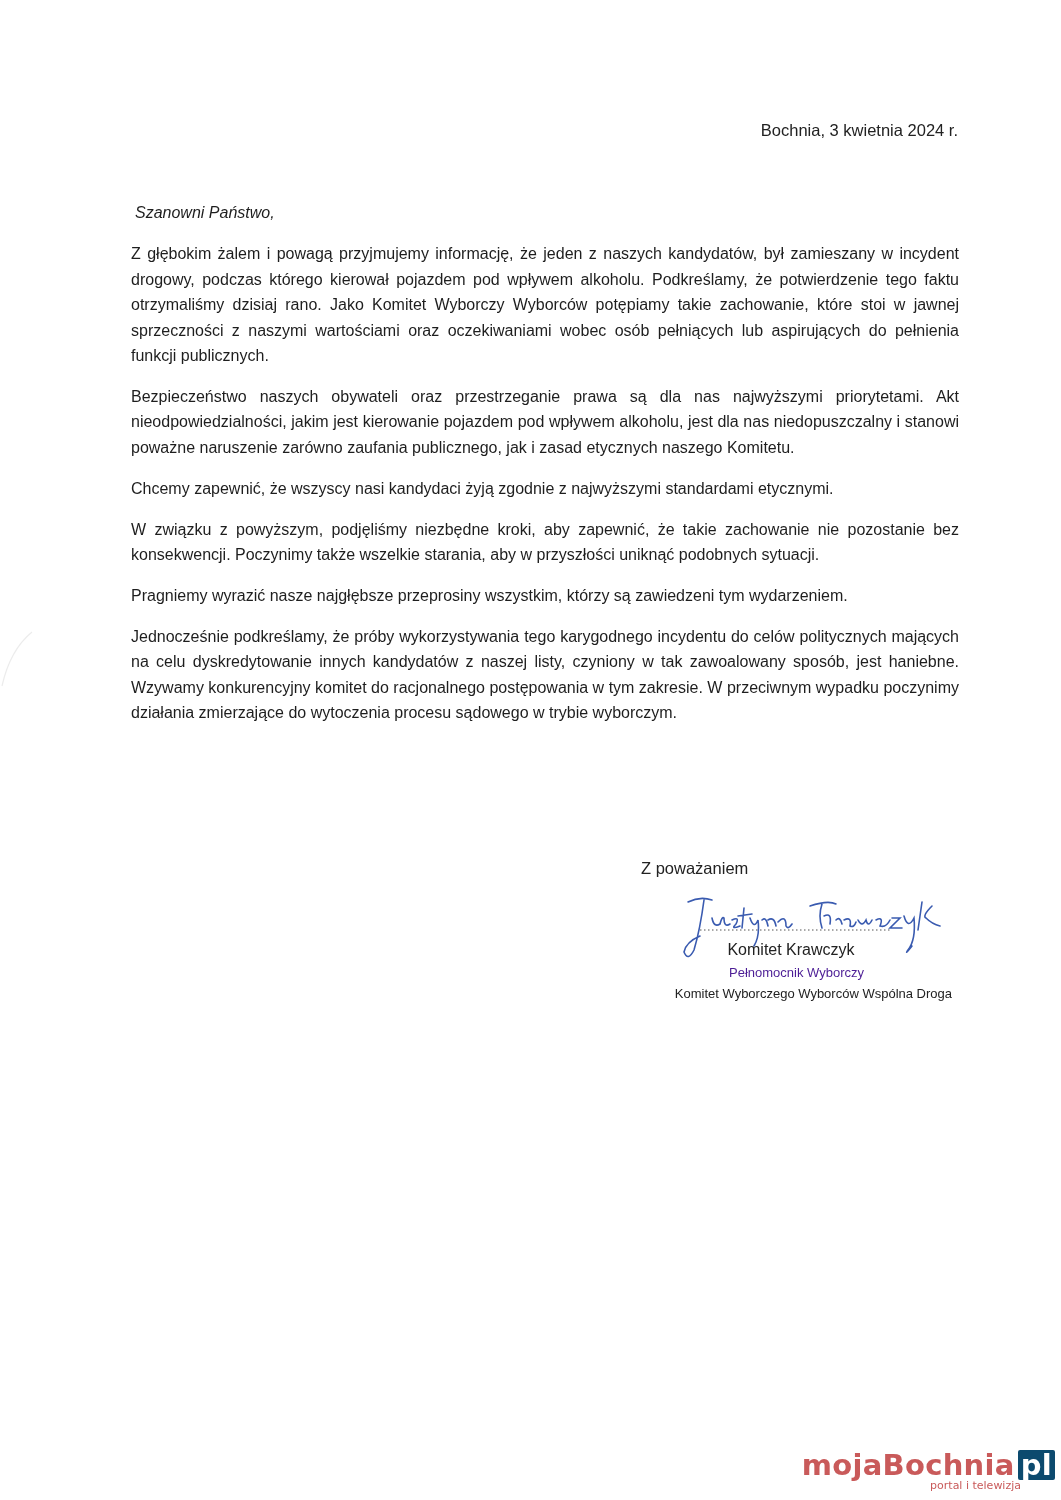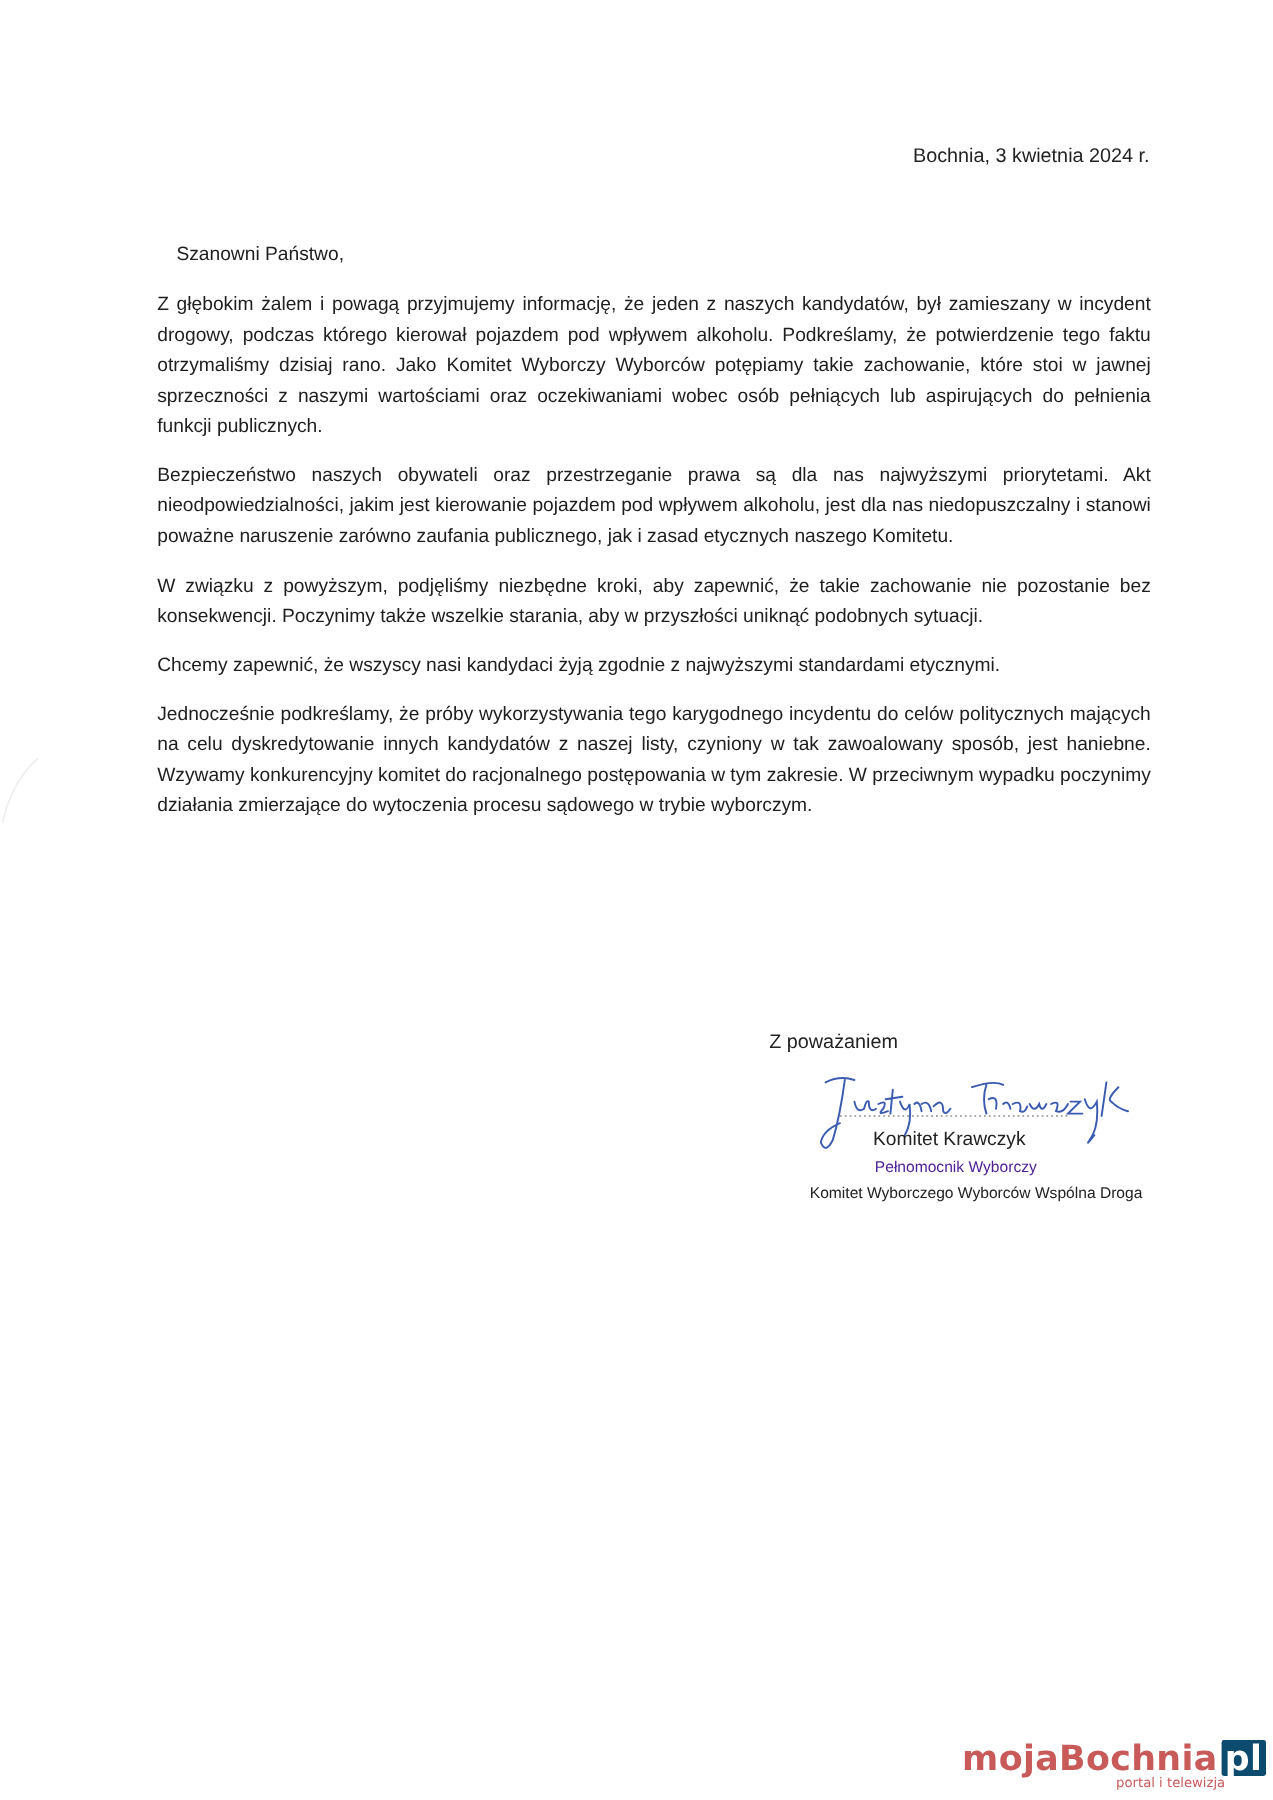--- a/index.html
+++ b/index.html
@@ -13,21 +13,21 @@
   }
   .page { position: absolute; left: 0; top: 0; width: 1061px; height: 1500px; }
   .date {
     position: absolute; top: 121px; right: 103px;
     font-size: 16.5px; color: #222;
   }
   .body-text {
     position: absolute; left: 131px; top: 200px; width: 828px;
     font-size: 16px; line-height: 25.4px; color: #1e1e1e;
   }
-  .greeting { margin: 0 0 16px 16px; }
+  .greeting { margin: 0 0 16px 4px; font-style: italic; }
   .para { margin: 0 0 15.5px 0; text-align: justify; }
   .closing {
     position: absolute; left: 641px; top: 835px;
     font-size: 16.5px; color: #222; margin-top: 24px;
   }
   .signature-svg {
     position: absolute; left: 660px; top: 890px; width: 320px; height: 80px;
   }
   .signer-name {
     position: absolute; left: 706px; top: 941px; width: 170px; text-align: center;
@@ -68,22 +68,23 @@
   <svg class="scan-mark" viewBox="0 0 40 60">
     <path d="M32 2 Q10 20 2 56" fill="none" stroke="#ececec" stroke-width="1.2"></path>
   </svg>
 
   <div class="date">Bochnia, 3 kwietnia 2024 r.</div>
 
   <div class="body-text">
     <p class="greeting">Szanowni Państwo,</p>
     <p class="para">Z głębokim żalem i powagą przyjmujemy informację, że jeden z naszych kandydatów, był zamieszany w incydent drogowy, podczas którego kierował pojazdem pod wpływem alkoholu. Podkreślamy, że potwierdzenie tego faktu otrzymaliśmy dzisiaj rano. Jako Komitet Wyborczy Wyborców potępiamy takie zachowanie, które stoi w jawnej sprzeczności z naszymi wartościami oraz oczekiwaniami wobec osób pełniących lub aspirujących do pełnienia funkcji publicznych.</p>
     <p class="para">Bezpieczeństwo naszych obywateli oraz przestrzeganie prawa są dla nas najwyższymi priorytetami. Akt nieodpowiedzialności, jakim jest kierowanie pojazdem pod wpływem alkoholu, jest dla nas niedopuszczalny i stanowi poważne naruszenie zarówno zaufania publicznego, jak i zasad etycznych naszego Komitetu.</p>
+    <p class="para">Chcemy zapewnić, że wszyscy nasi kandydaci żyją zgodnie z najwyższymi standardami etycznymi.</p>
     <p class="para">W związku z powyższym, podjęliśmy niezbędne kroki, aby zapewnić, że takie zachowanie nie pozostanie bez konsekwencji. Poczynimy także wszelkie starania, aby w przyszłości uniknąć podobnych sytuacji.</p>
-    <p class="para">Chcemy zapewnić, że wszyscy nasi kandydaci żyją zgodnie z najwyższymi standardami etycznymi.</p>
+    <p class="para">Pragniemy wyrazić nasze najgłębsze przeprosiny wszystkim, którzy są zawiedzeni tym wydarzeniem.</p>
     <p class="para">Jednocześnie podkreślamy, że próby wykorzystywania tego karygodnego incydentu do celów politycznych mających na celu dyskredytowanie innych kandydatów z naszej listy, czyniony w tak zawoalowany sposób, jest haniebne. Wzywamy konkurencyjny komitet do racjonalnego postępowania w tym zakresie. W przeciwnym wypadku poczynimy działania zmierzające do wytoczenia procesu sądowego w trybie wyborczym.</p>
   </div>
 
   <div class="closing">Z poważaniem</div>
 
   <svg class="signature-svg" viewBox="0 0 320 80">
     <line x1="40" y1="40" x2="230" y2="40" stroke="#555" stroke-width="1" stroke-dasharray="1.5,2.5"></line>
     <g fill="none" stroke="#3a5bb0" stroke-width="1.6" stroke-linecap="round">
       <path d="M28 12 Q40 6 52 10 M44 10 Q40 40 34 60 Q28 72 24 62 Q26 52 40 46"></path>
       <path d="M52 28 Q54 38 60 34 Q62 26 64 28 Q64 38 70 34 M72 30 Q80 26 76 34 Q70 40 80 36 M84 18 L82 38 M78 26 L92 24 M90 28 Q94 40 98 30 Q100 46 94 56 M102 30 Q106 26 108 36 M108 30 Q114 26 116 36 M118 32 Q126 24 126 36 Q128 40 132 34"></path>

